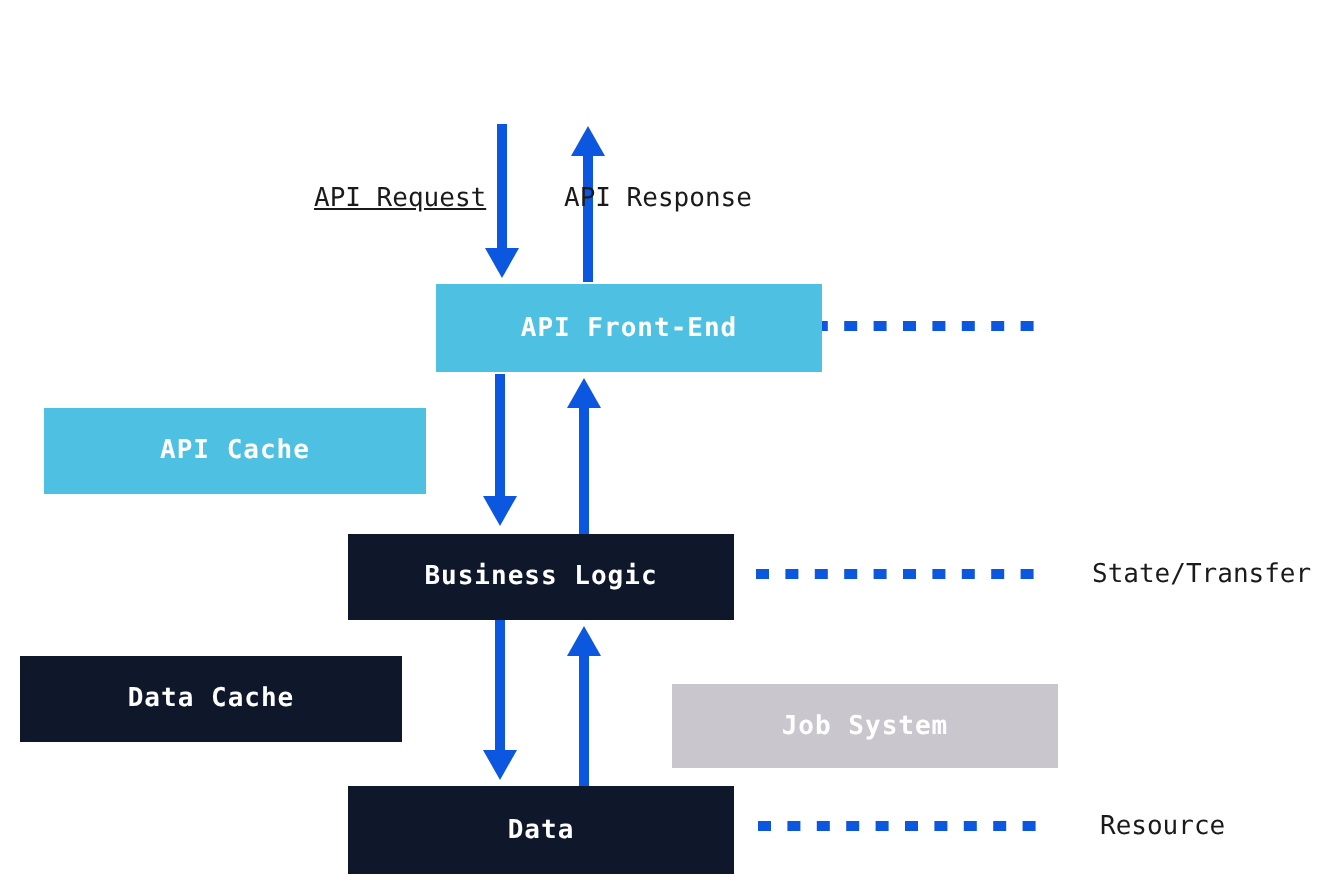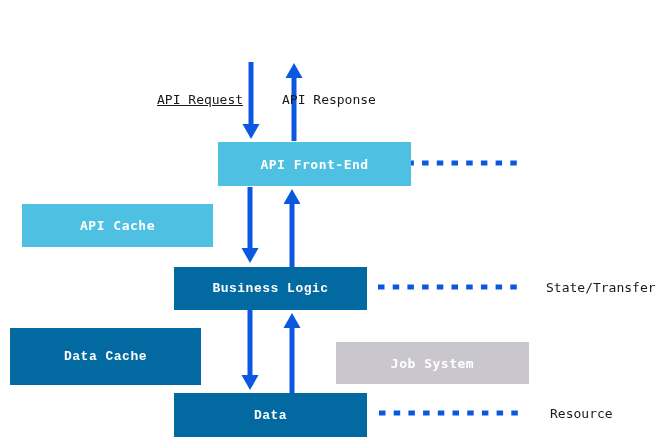--- a/index.html
+++ b/index.html
@@ -22,27 +22,27 @@
     display: flex;
     align-items: center;
     justify-content: center;
     color: #ffffff;
     font-size: 13px;
     font-weight: bold;
     letter-spacing: 0.5px;
     white-space: nowrap;
   }
   .box-cyan   { background: #4EC1E2; }
-  .box-orange { background: #0369a1; font-family: Liberation Mono, monospace; }
+  .box-orange { background: #0f172a; }
   .box-gray   { background: #C9C6CD; margin-top: 12px; }
 
   #box-api-front-end  { left: 174px; top: 142px; width: 193px; height: 44px; margin-left: 44px; }
   #box-api-cache      { left: 10px;  top: 204px; width: 191px; height: 43px; margin-left: 12px; }
   #box-business-logic { left: 174px; top: 267px; width: 193px; height: 43px; }
-  #box-data-cache     { left: 10px;  top: 328px; width: 191px; height: 57px; }
+  #box-data-cache     { left: 10px;  top: 328px; width: 191px; height: 43px; }
   #box-job-system     { left: 336px; top: 330px; width: 193px; height: 42px; }
   #box-data           { left: 174px; top: 393px; width: 193px; height: 44px; justify-content: center; }
 
   .title {
     position: absolute;
     left: 208px; top: 12px;
     font-size: 16px;
     font-weight: bold;
     color: #0d0d0d;
     letter-spacing: 0.3px;

